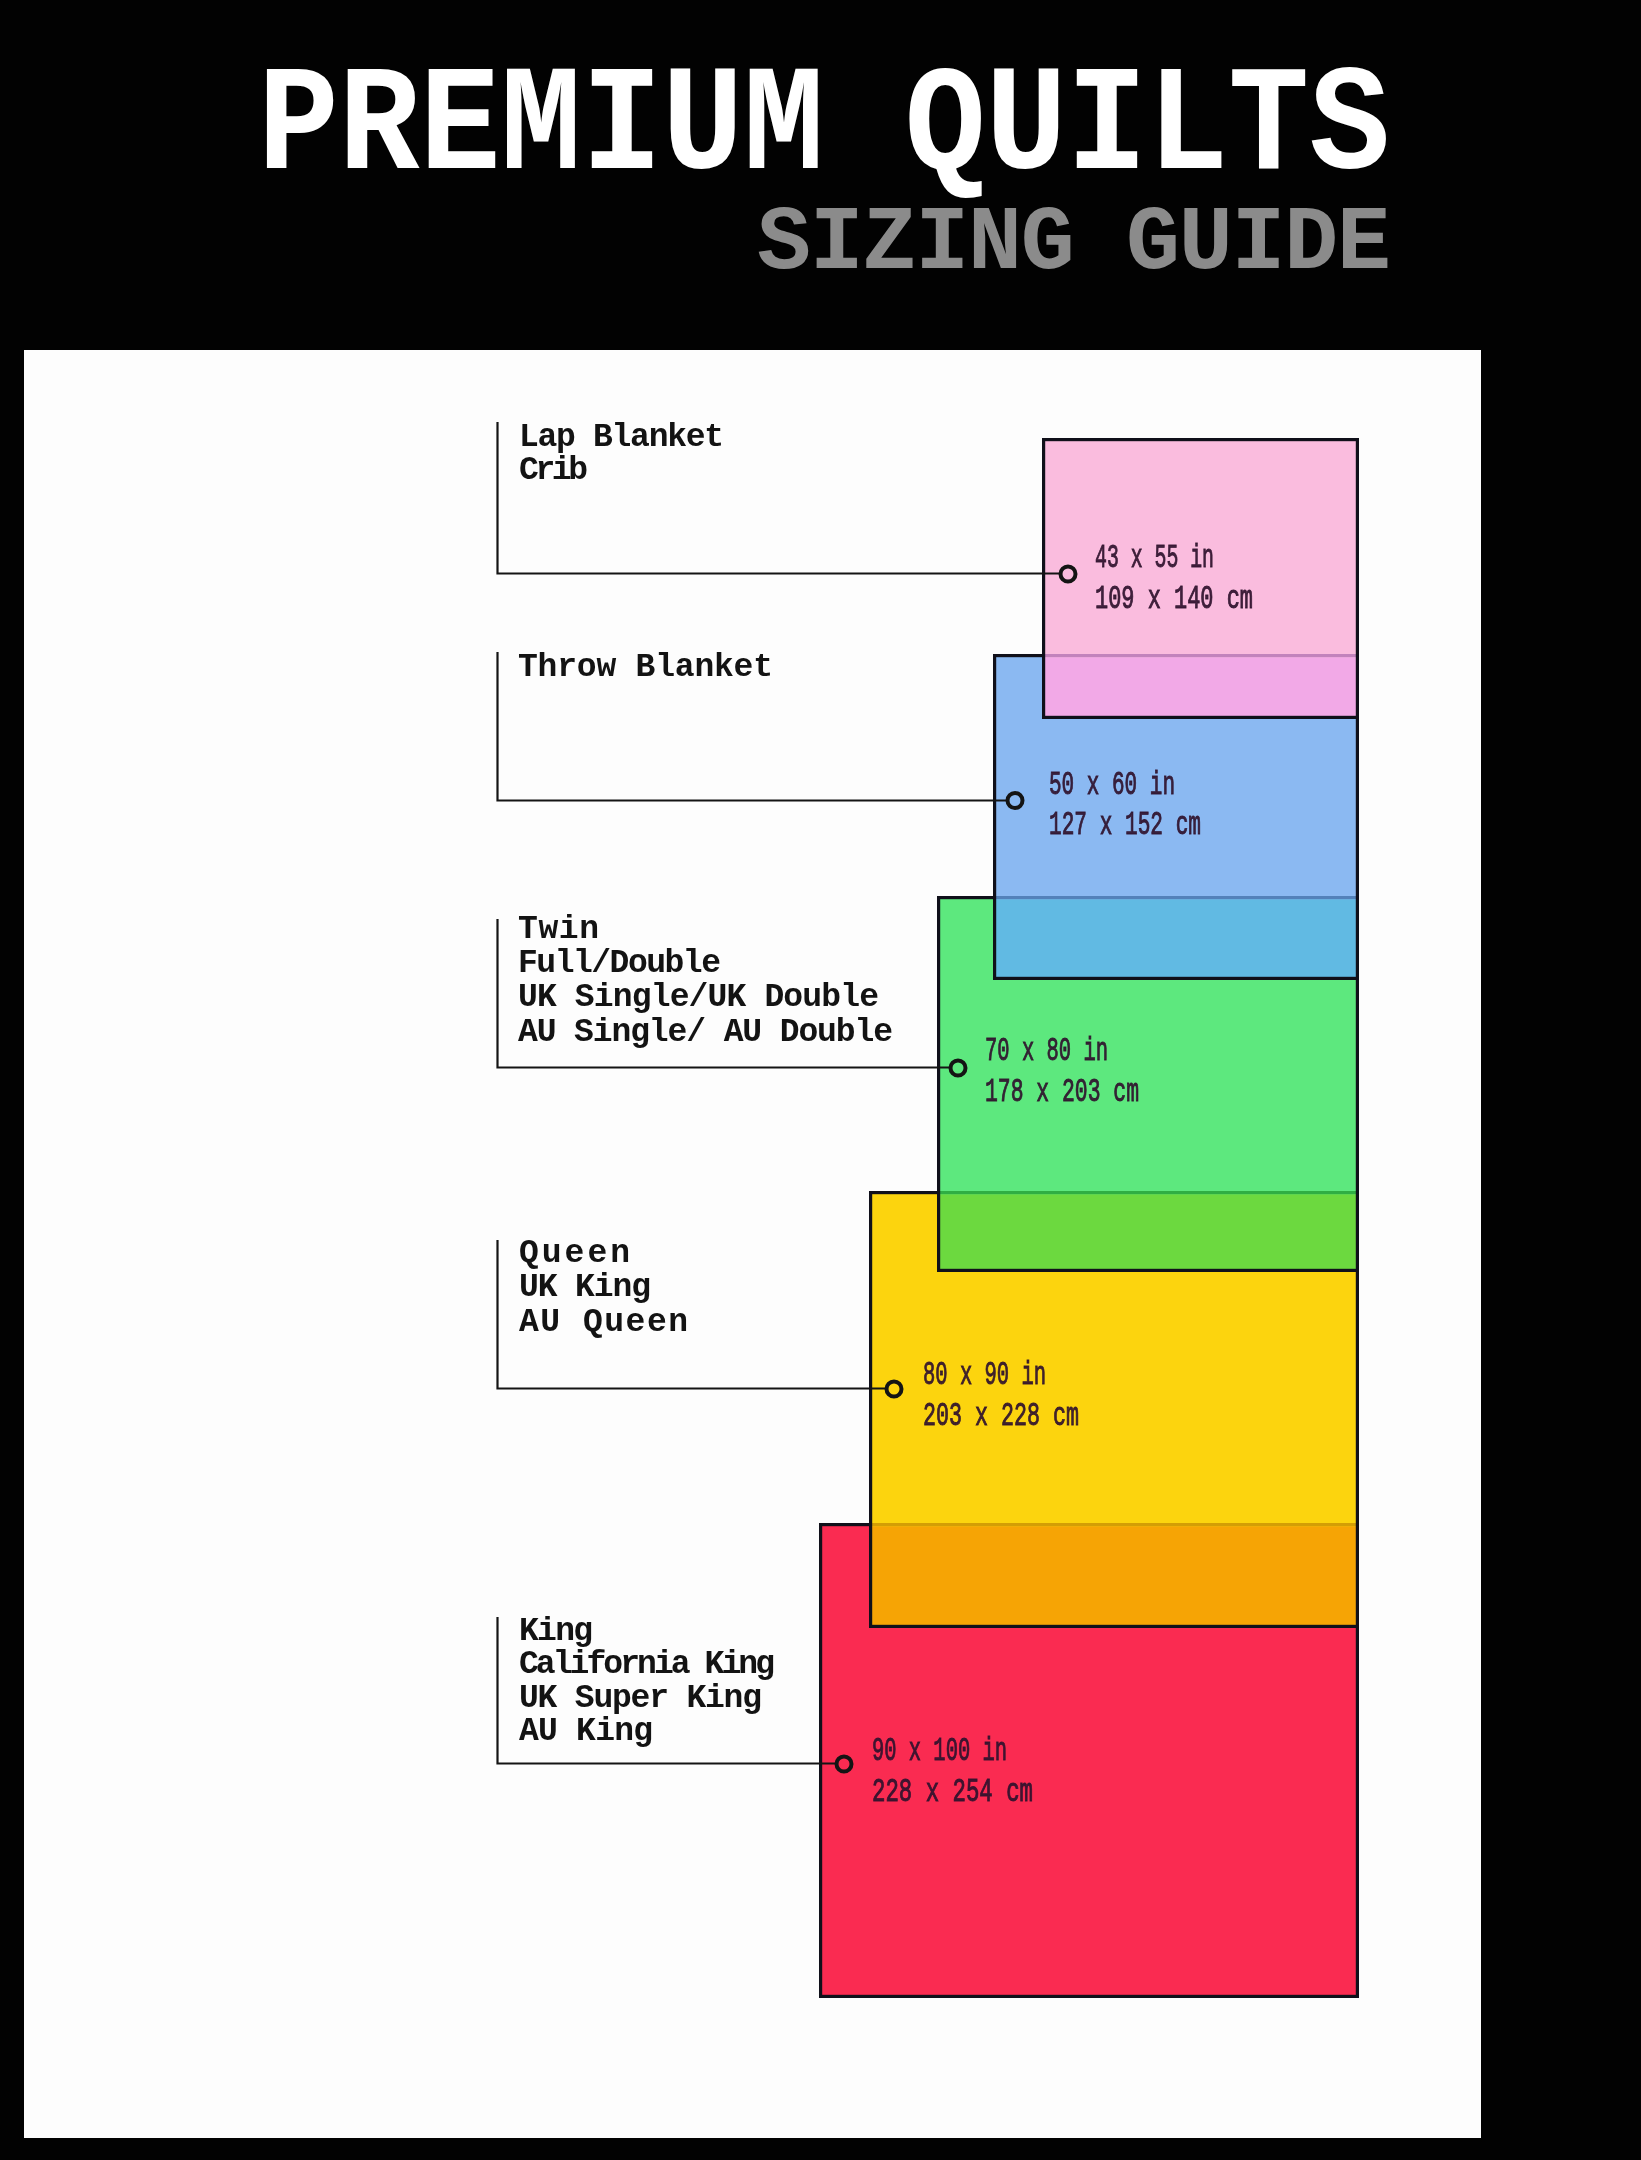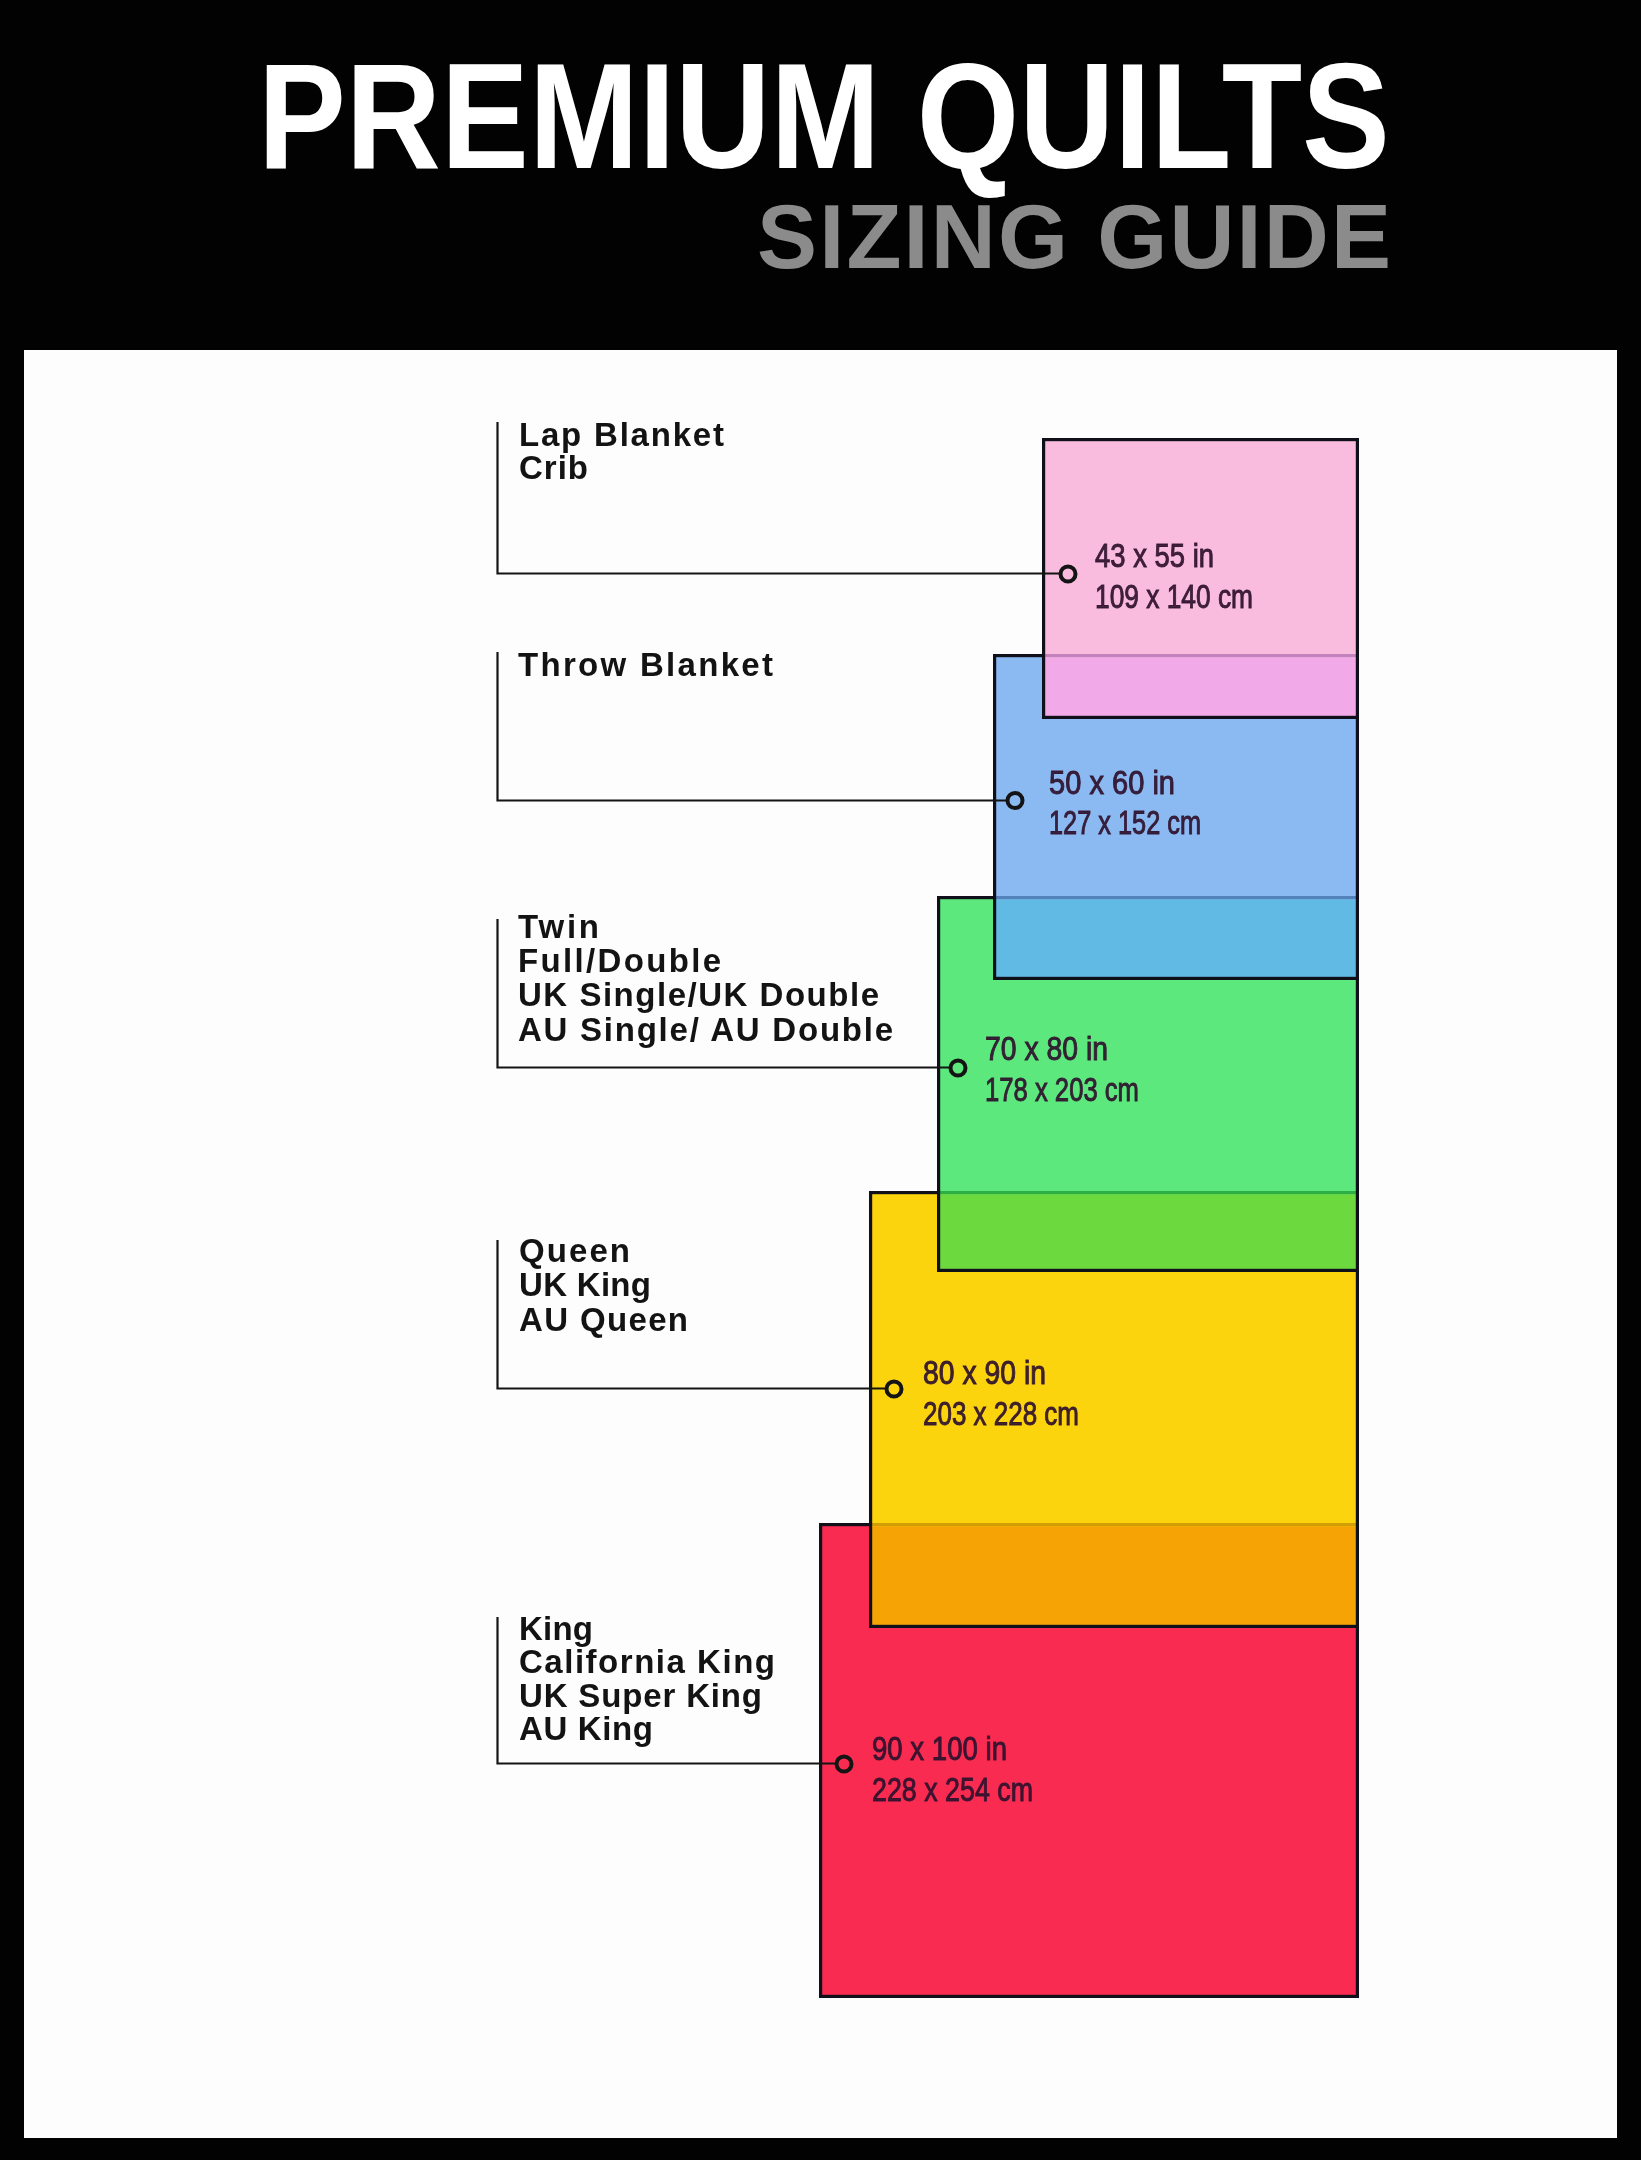--- a/index.html
+++ b/index.html
@@ -1,17 +1,17 @@
 <!DOCTYPE html>
 <html><head>
 <meta charset="utf-8">
 <style>
   html,body{margin:0;padding:0;background:#020202;}
-  .canvas{position:relative;width:1640px;height:2160px;background:#020202;overflow:hidden;
-          font-family:Liberation Sans, sans-serif;}
+  .canvas{position:relative;width:1481px;height:2160px;background:#020202;overflow:hidden;
+          font-family:Liberation Mono, monospace;}
   svg{position:absolute;left:0;top:0;}
 </style>
 </head>
 <body>
 <div class="canvas">
 <svg width="1641" height="2160" viewBox="0 0 1641 2160">
 
   <rect x="0" y="0" width="1641" height="2160" fill="#020202"></rect>
 
   <rect x="24" y="350" width="1593" height="1788" fill="#FDFDFD"></rect>

